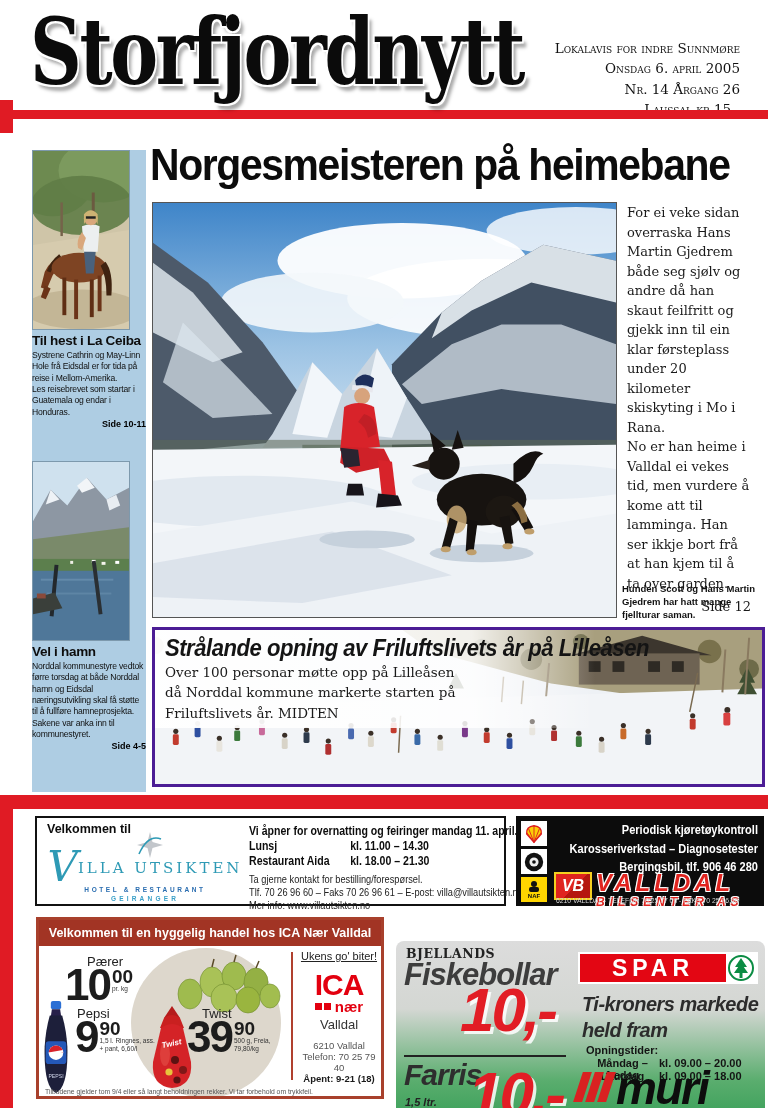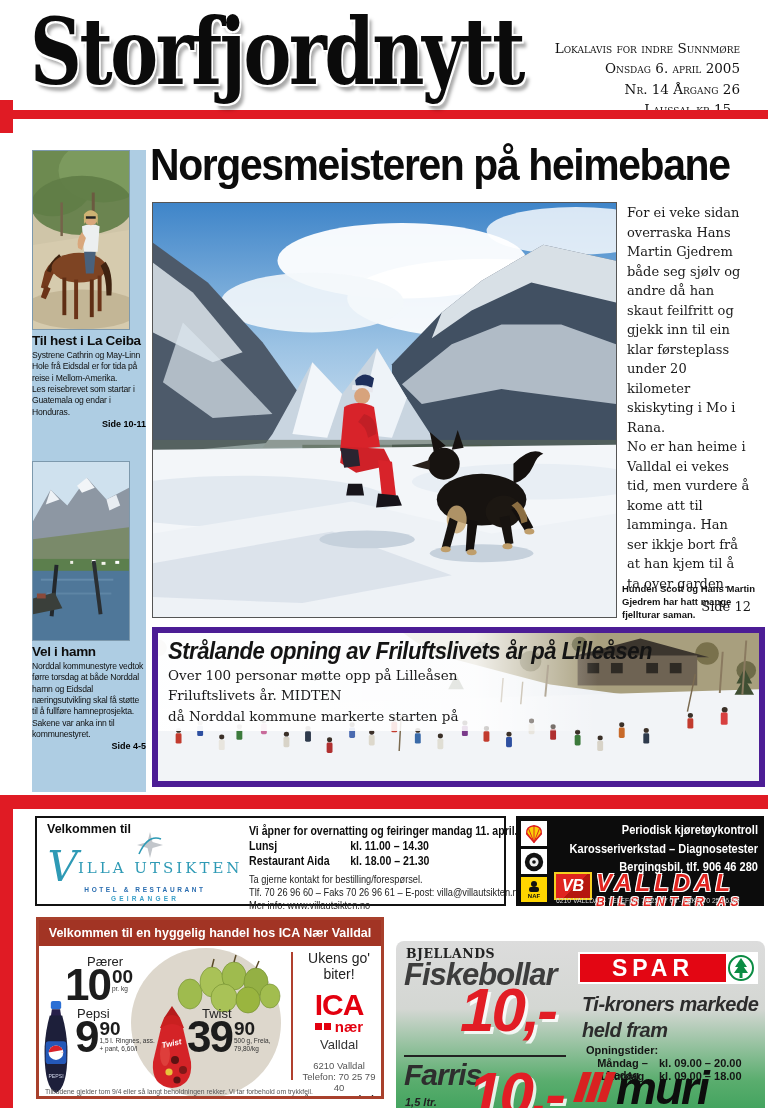--- a/index.html
+++ b/index.html
@@ -28,21 +28,21 @@
     letter-spacing:-1.5px; color:#0c0c0c; transform:scaleX(.93); transform-origin:0 0; white-space:nowrap; }
   .main-photo { position:absolute; left:152px; top:202px; width:465px; height:416px; border:1px solid #555; background:#cfe3f2; }
   .main-photo svg { display:block; width:100%; height:100%; }
   .lead-col { position:absolute; left:627px; top:203px; width:124px; font-family:"DejaVu Serif", serif;
     font-size:13px; line-height:1.5; color:#1a1a1a; }
   .lead-col p { margin:0; }
   .lead-ref { text-align:right; margin-top:4px; font-family:"DejaVu Serif", serif; font-size:13px; }
   .photo-caption { position:absolute; left:622px; top:583px; width:138px; font-size:9.5px; font-weight:bold; line-height:1.35; color:#111; }
 
   
-  .story2 { position:absolute; left:152px; top:627px; width:613px; height:160px; border:6px solid #4c1d95; overflow:hidden; background:#d946ef; }
+  .story2 { position:absolute; left:152px; top:627px; width:613px; height:160px; border:3px solid #4c1d95; overflow:hidden; background:#d946ef; }
   .story2 svg.bg { position:absolute; left:0; top:0; width:100%; height:100%; }
   .story2-text { position:absolute; left:0; top:0; width:440px; padding:5px 10px;
     background:linear-gradient(90deg, rgba(255,255,255,.97) 0%, rgba(255,255,255,.85) 72%, rgba(255,255,255,0) 100%); }
   .story2-title { font-size:23px; font-style:italic; font-weight:bold; letter-spacing:-.5px; color:#141414; transform:scaleX(.96); transform-origin:0 0; white-space:nowrap; }
   .story2-line { font-family:"DejaVu Serif", serif; font-size:13.5px; line-height:1.5; color:#1a1a1a; }
 
   
   .red-bar2 { position:absolute; left:0; top:795px; width:768px; height:14px; background:#e01b24; }
   .red-side { position:absolute; left:0; top:795px; width:13px; height:313px; background:#e01b24; }
 
@@ -89,21 +89,21 @@
   .ica-body { position:relative; width:100%; height:150px; overflow:hidden; }
   .ica-circle { position:absolute; left:92px; top:2px; width:150px; height:150px; border-radius:50%; background:#ddd7cc; }
   .ica-label { position:absolute; font-size:13px; color:#222; }
   .price { position:absolute; display:flex; color:#1c1c1c; }
   .price .kr { font-size:44px; font-weight:bold; line-height:.85; letter-spacing:-2px; }
   .price .side { margin-left:2px; padding-top:2px; }
   .price .ore { font-size:19px; font-weight:bold; line-height:.9; display:block; }
   .price .det { font-size:6.5px; color:#333; line-height:1.25; display:block; }
   .ica-divider { position:absolute; left:252px; top:6px; width:2px; height:128px; background:#b0402e; }
   .ica-right { position:absolute; left:258px; top:4px; width:84px; text-align:center; }
-  .ica-promo { font-size:14px; color:#222; }
+  .ica-promo { font-size:11px; color:#222;text-decoration:underline; }
   .ica-logo { font-size:30px; font-weight:900; color:#e3000f; letter-spacing:-1px; line-height:1; margin-top:8px; }
   .ica-logo-sub { display:flex; align-items:center; justify-content:center; gap:2px; margin-top:-2px; }
   .ica-sq { width:7px; height:7px; background:#e3000f; display:inline-block; }
   .ica-naer { font-size:15px; font-weight:bold; color:#e3000f; margin-left:2px; }
   .ica-store { font-size:13px; color:#333; margin-top:2px; }
   .ica-addr { font-size:9.5px; color:#555; margin-top:8px; }
   .ica-phone { font-size:9.5px; color:#555; }
   .ica-hours { font-size:9.5px; font-weight:bold; color:#1a1a1a; }
   .ica-fine { position:absolute; left:6px; bottom:1px; font-size:6.8px; color:#555; white-space:nowrap; }
 
@@ -353,22 +353,22 @@
         <circle cx="543" cy="88" r="2.6" fill="#3b3028"></circle>
           <rect x="540" y="91" width="6" height="11" rx="1.5" fill="#c23b2e"></rect>
         <circle cx="578" cy="82" r="3" fill="#3b3028"></circle>
           <rect x="574" y="85" width="7" height="13" rx="1.5" fill="#d84040"></rect>
         <path d="M248,88 l-2,38 M540,84 l8,-40" stroke="#7a6a50" stroke-width="1.5"></path>
       </g>
     </svg>
     <div class="story2-text">
       <div class="story2-title">Strålande opning av Friluftslivets år på Lilleåsen</div>
       <div class="story2-line">Over 100 personar møtte opp på Lilleåsen</div>
+      <div class="story2-line">då Norddal kommune markerte starten på</div>
       <div class="story2-line">Friluftslivets år. MIDTEN</div>
-      <div class="story2-line">då Norddal kommune markerte starten på</div>
     </div>
   </div>
 
   <div class="red-bar2"></div>
   <div class="red-side"></div>
 
   <div class="ad-villa">
     <div class="villa-intro">Velkommen til</div>
     <div class="villa-logo">
       <svg class="villa-star" width="26" height="26" viewBox="0 0 26 26">

